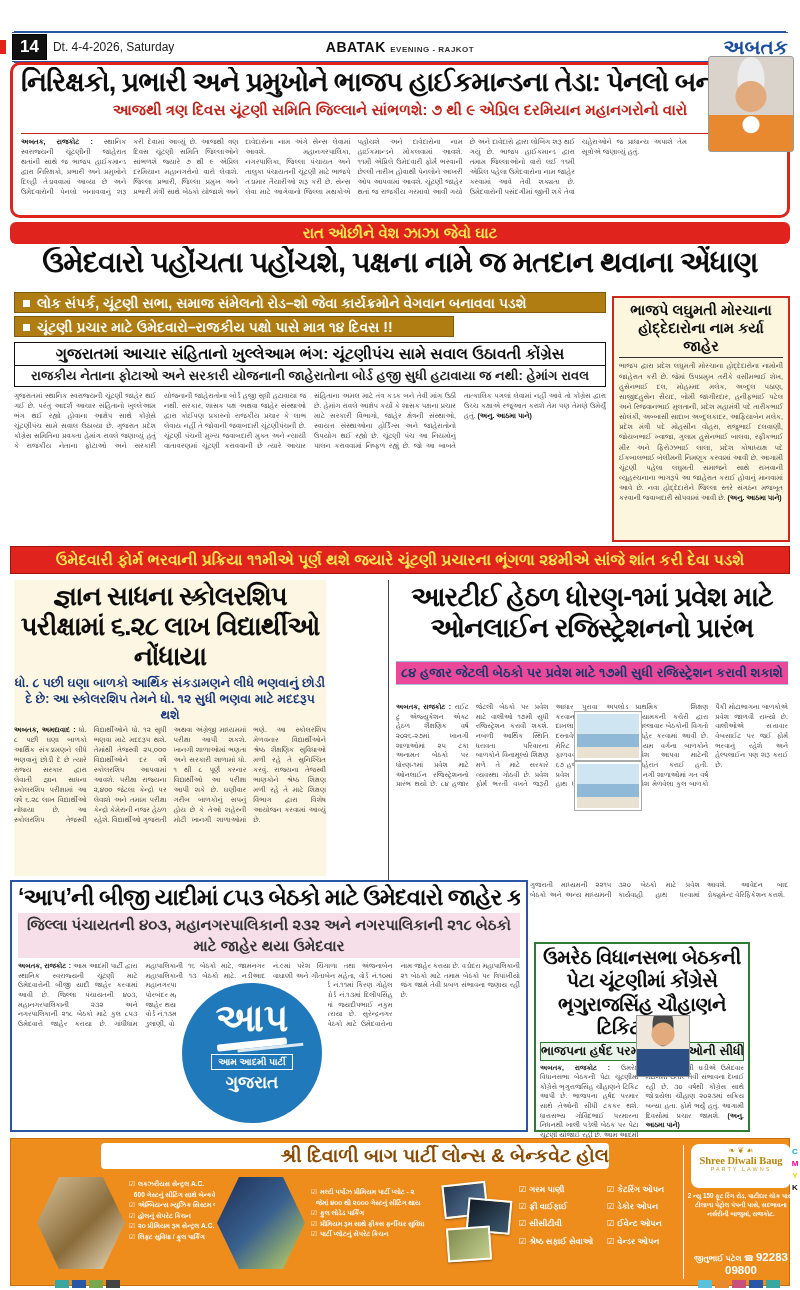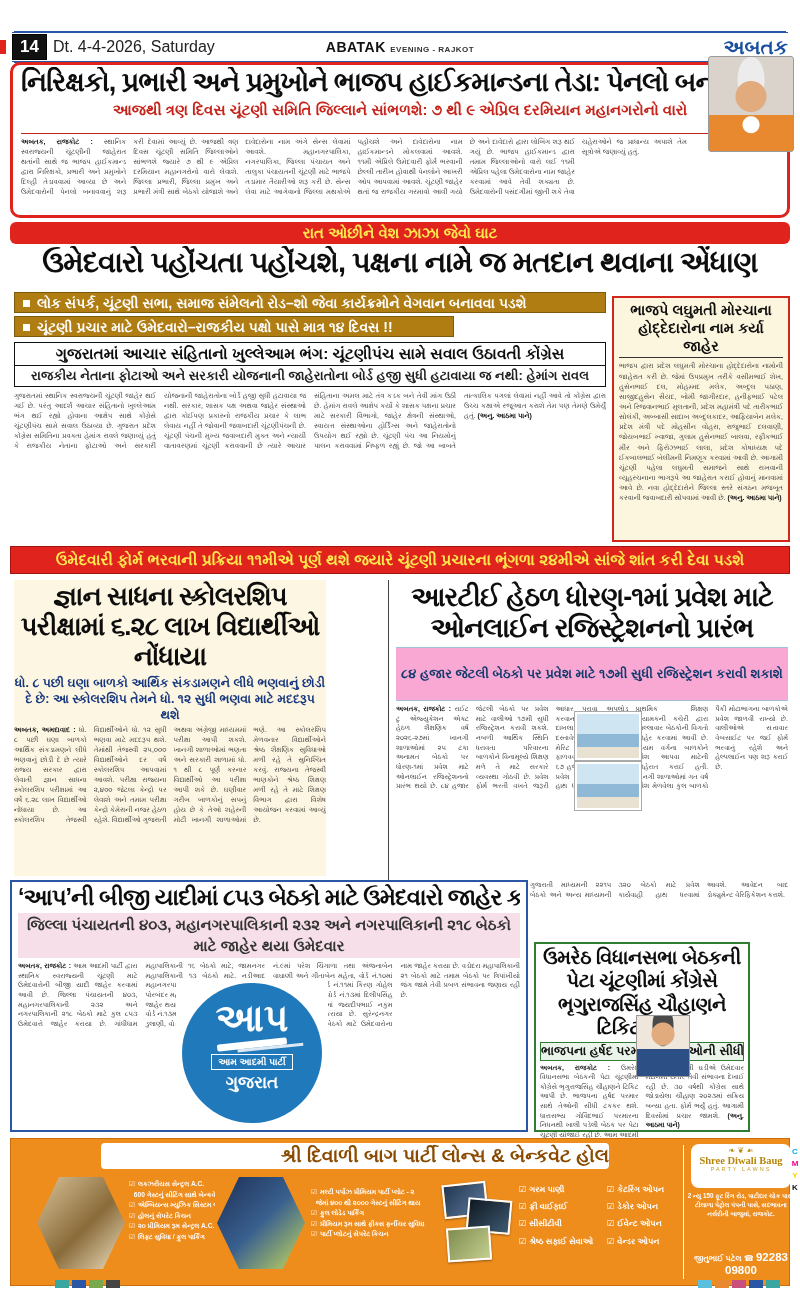--- a/index.html
+++ b/index.html
@@ -5,21 +5,21 @@
   html,body{margin:0;padding:0;background:#ffffff;}
   body{width:800px;height:1290px;font-family:"Liberation Sans","DejaVu Sans",sans-serif;}
   .page{position:relative;width:800px;height:1290px;background:#fff;overflow:hidden;}
 
   
   .hdr{position:absolute;left:12px;right:12px;top:32px;height:28px;
        border-top:1px solid #2a57a5;border-bottom:1px solid #2a57a5;
        box-shadow:0 3px 0 -2px #2a57a5, 0 -3px 0 -2px #2a57a5;
        display:flex;align-items:center;}
   .pgno{background:#111;color:#fff;font-weight:bold;font-size:17px;padding:2px 7px;margin-right:6px;border:1px solid #000;}
-  .hdate{font-size:16px;color:#222;}
+  .hdate{font-size:12px;color:#222;}
   .hcenter{position:absolute;left:0;right:0;text-align:center;font-size:14px;font-weight:bold;color:#111;letter-spacing:.5px;}
   .hcenter small{font-size:8px;font-weight:bold;color:#333;}
   .hlogo{margin-left:auto;color:#1a4fa0;font-weight:bold;font-size:20px;font-family:Liberation Serif, serif;text-align:center;}
 
   
   .lead{position:absolute;left:10px;right:10px;top:62px;height:156px;border:3px solid #e0231c;border-radius:10px;background:#fff;padding:1px 8px;box-sizing:border-box;}
   .lead h1{margin:1px 0 2px;font-size:27px;line-height:1.18;letter-spacing:-1px;text-align:center;color:#0d0d0d;white-space:nowrap;overflow:hidden;}
   .lead .sub{color:#c6231a;font-weight:bold;font-size:15px;text-align:center;border-bottom:1px solid #c6231a;padding-bottom:14px;margin-bottom:3px;white-space:nowrap;overflow:hidden;}
   .leadbody{column-count:6;column-gap:7px;font-size:7px;line-height:1.42;color:#3b3b3b;text-align:justify;height:92px;overflow:hidden;margin-right:92px;}
   .dl{font-weight:bold;color:#111;}
@@ -61,21 +61,21 @@
   .strip2{position:absolute;left:10px;right:10px;top:546px;height:26px;background:#e0231c;border-radius:0;border:1px solid #a31410;
           color:#ffe94e;font-weight:bold;font-size:15.5px;text-align:center;line-height:26px;white-space:nowrap;overflow:hidden;}
   .vdiv{position:absolute;left:388px;top:580px;height:552px;width:0;border-left:1.5px solid #444;}
   .schol{position:absolute;left:14px;width:312px;top:580px;height:296px;background:#fdf6e2;}
   .schol h2{margin:2px 0 0;font-size:26px;line-height:1.15;letter-spacing:-1px;text-align:center;color:#0d0d0d;}
   .schol .s{color:#16377e;font-weight:bold;font-size:12.5px;line-height:1.3;text-align:center;margin:3px 0 2px;}
   .schol .body{column-count:4;column-gap:7px;font-size:7px;line-height:1.42;color:#3b3b3b;text-align:justify;height:168px;overflow:hidden;}
 
   .rte{position:absolute;left:396px;width:392px;top:580px;height:296px;}
   .rte h2{margin:2px 0 0;font-size:27px;line-height:1.15;letter-spacing:-1px;text-align:center;color:#0d0d0d;}
-  .rte .s{background:#f9a8d4;color:#123a6e;font-weight:bold;font-size:13px;text-align:center;padding:18px 0;margin:3px 0;border-top:1px solid #9ec4dd;border-bottom:1px solid #9ec4dd;white-space:nowrap;overflow:hidden;}
+  .rte .s{background:#ec4899;color:#123a6e;font-weight:bold;font-size:13px;text-align:center;padding:3px 0;margin:17px 0;border-top:1px solid #9ec4dd;border-bottom:1px solid #9ec4dd;white-space:nowrap;overflow:hidden;}
   .rte .body{column-count:5;column-gap:7px;font-size:6.8px;line-height:1.42;color:#3b3b3b;text-align:justify;height:196px;overflow:hidden;}
   .rtecont{position:absolute;left:530px;width:258px;top:880px;height:58px;column-count:3;column-gap:7px;font-size:6.8px;line-height:1.42;color:#3b3b3b;text-align:justify;overflow:hidden;}
   .kid{position:absolute;width:62px;height:44px;border:2px solid #fff;box-shadow:0 0 0 1px #aaa;
        background:linear-gradient(180deg,#cfe6f2 0 45%,#8fb9d6 45% 75%,#e9e2d2 75% 100%);}
   .kid1{left:575px;top:712px;}
   .kid2{left:575px;top:762px;}
 
   
   .aap{position:absolute;left:10px;width:518px;top:880px;height:252px;border:2px solid #2a57a5;background:#fff;padding:2px 6px;box-sizing:border-box;}
   .aap h2{margin:0;font-size:23px;line-height:1.15;letter-spacing:-1px;text-align:center;color:#0d0d0d;white-space:nowrap;overflow:hidden;}

